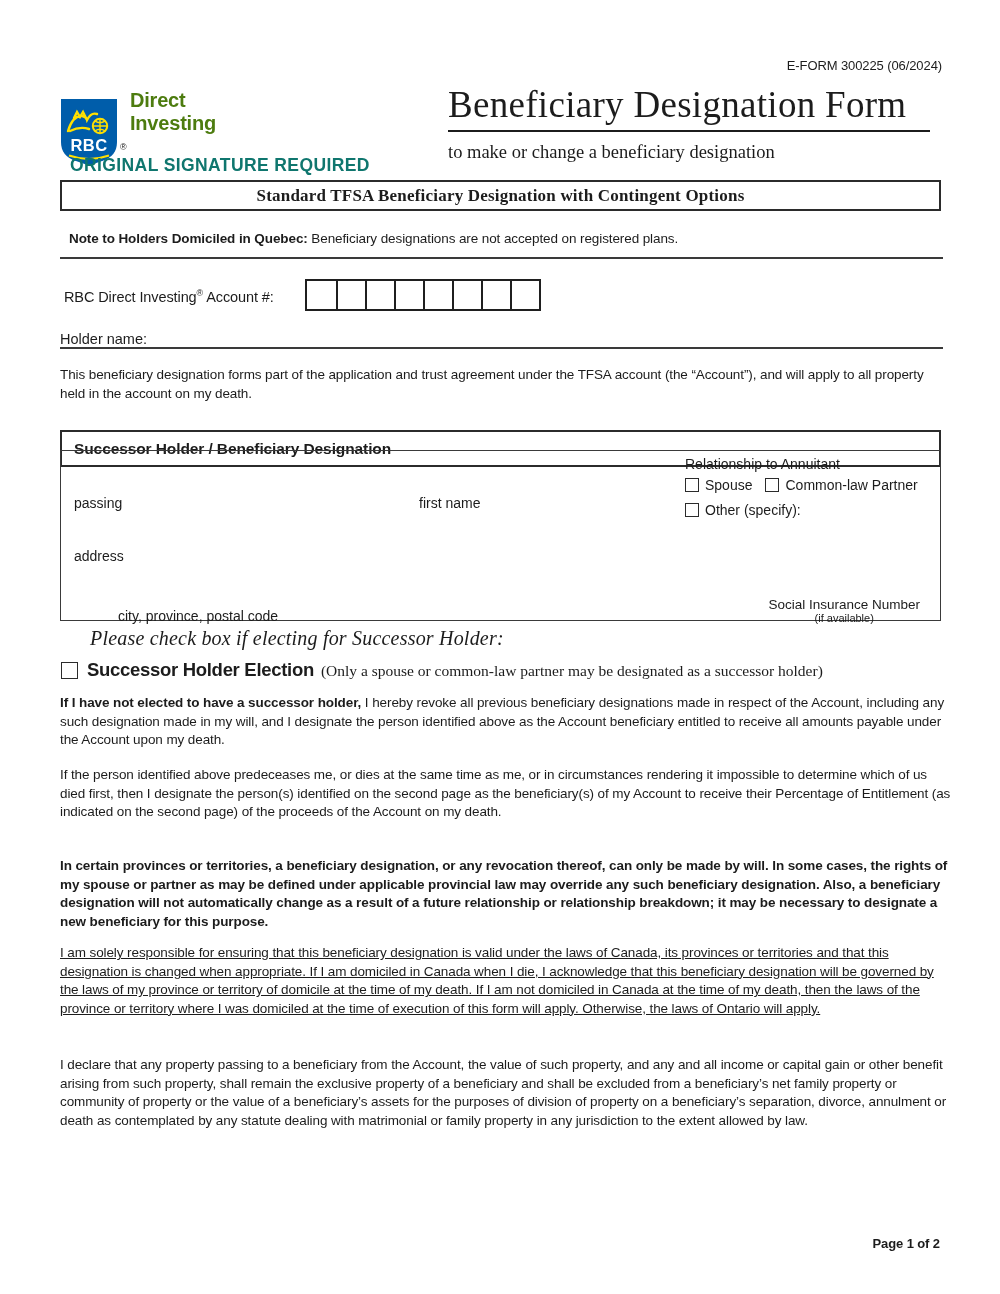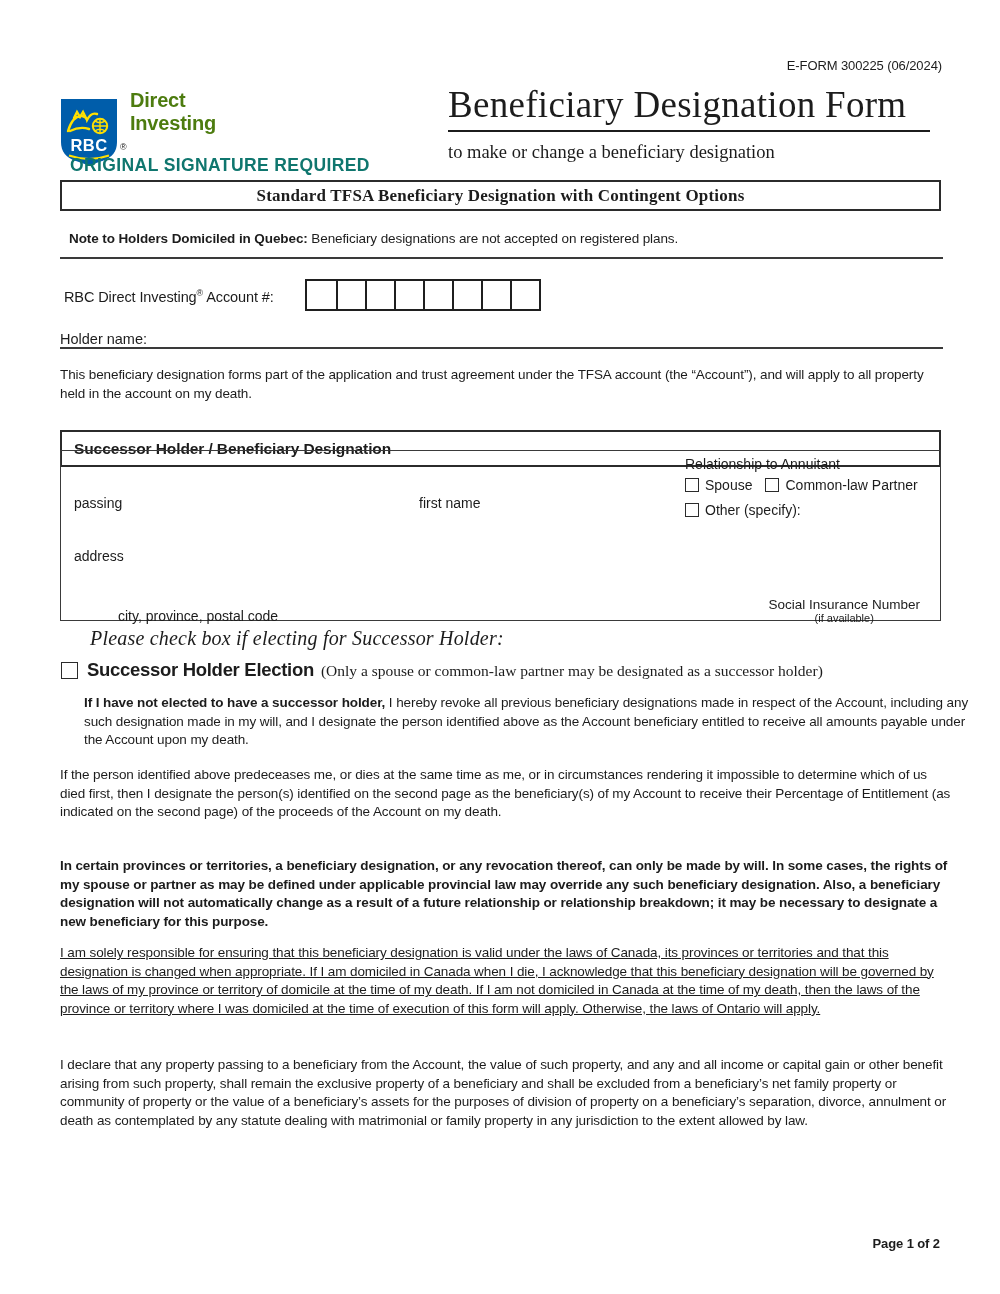--- a/index.html
+++ b/index.html
@@ -91,21 +91,21 @@
     display:inline-block; width:17px; height:17px;
     border:1.5px solid #2b2b2b; background:#fff; margin-right:9px; flex:none;
   }
   .election-label { font-weight:bold; font-size:18.5px; letter-spacing:-0.3px; }
   .election-note { font-family:"Liberation Serif", serif; font-size:15.5px; margin-left:7px; padding-top:2px; }
   
   .para {
     position:absolute; left:60px; width:892px;
     font-size:13.5px; line-height:18.6px; letter-spacing:-0.1px;
   }
-  .p1 { top:694px;margin-left:24px; } .p2 { top:766px; }
+  .p1 { top:694px; } .p2 { top:766px; }
   .p3 { top:857px; font-weight:bold; }
   .p4 { top:944px;text-decoration:underline; } .p5 { top:1056px; }
   
   .page-num { position:absolute; right:60px; top:1236px; font-size:13px; font-weight:bold; letter-spacing:-0.1px; }
 </style>
 </head>
 <body>
 
 <div class="page">
 

